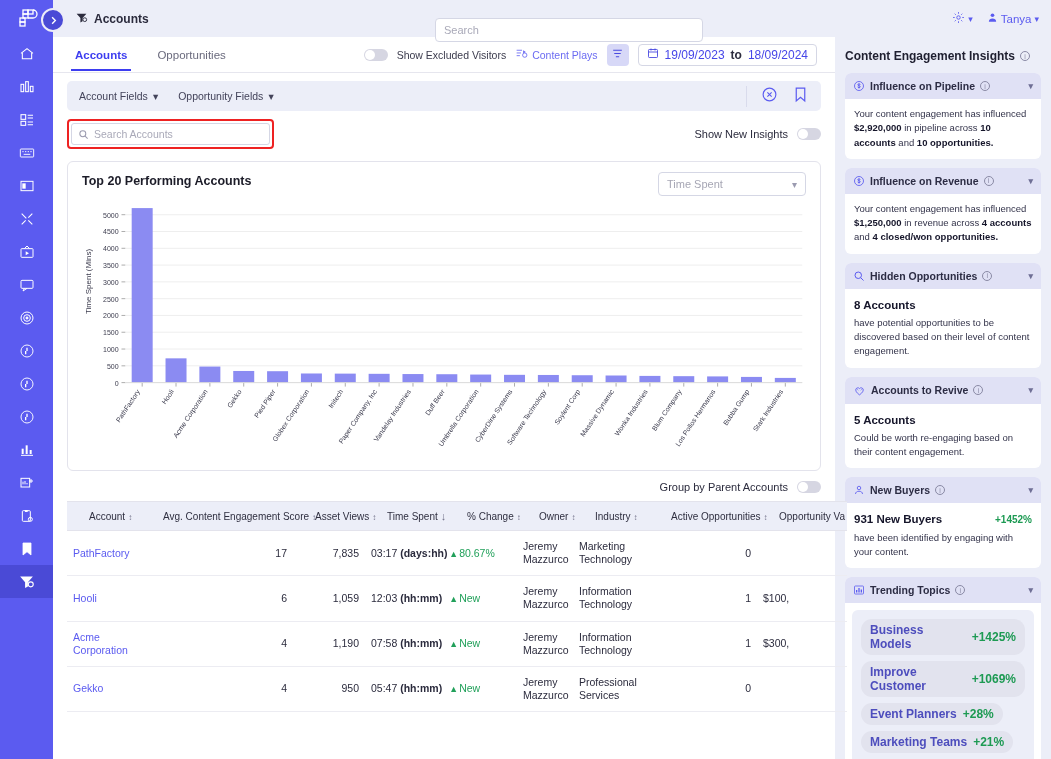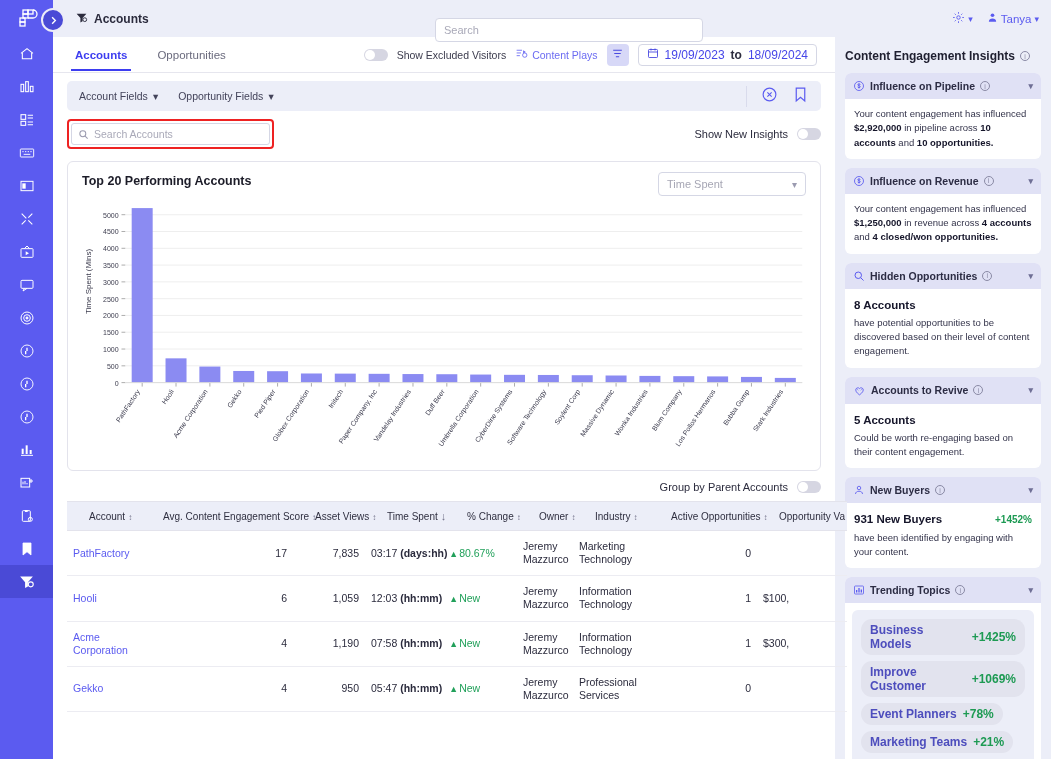--- a/index.html
+++ b/index.html
@@ -735,21 +735,21 @@
                 <div class="chip-row"><span class="chip">
                     <span class="cname">Business Models</span>
                     <span class="cpct">+1425%</span>
                   </span></div>
                 <div class="chip-row"><span class="chip">
                     <span class="cname">Improve Customer</span>
                     <span class="cpct">+1069%</span>
                   </span></div>
                 <div class="chip-row"><span class="chip">
                     <span class="cname">Event Planners</span>
-                    <span class="cpct">+78%</span>
+                    <span class="cpct">+28%</span>
                   </span></div>
                 <div class="chip-row"><span class="chip">
                     <span class="cname">Marketing Teams</span>
                     <span class="cpct">+21%</span>
                   </span></div>
               </div>
             </div>
           </div>
       </div>
 

